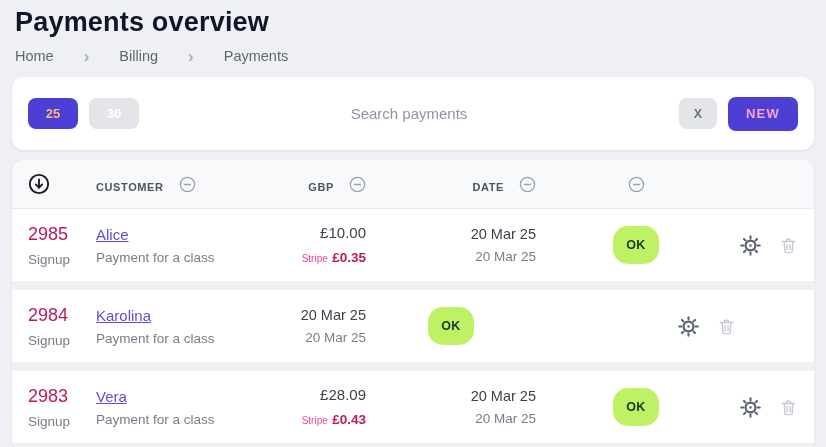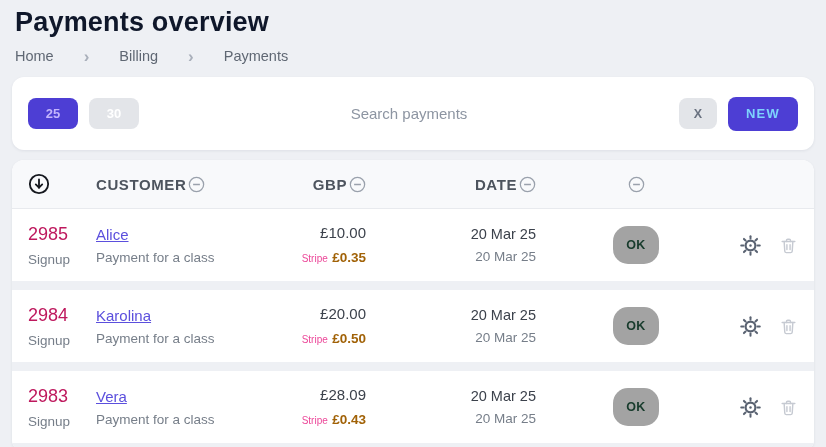--- a/index.html
+++ b/index.html
@@ -32,67 +32,67 @@
     height:73px; display:flex; align-items:center;
     padding:0 16px; gap:11px; margin-bottom:10px;
   }
   .btn {
     border:none; border-radius:8px; cursor:pointer;
     font-family:"Liberation Sans", sans-serif;
     font-weight:700; font-size:13px;
     display:flex; align-items:center; justify-content:center;
   }
   .btn-pagesize { width:50px; height:31px; }
-  .btn-pagesize.active { background:#4d3ed4; color:#c4b5fd; }
+  .btn-pagesize.active { background:#4d3ed4; color:#fdba74; }
   .btn-pagesize.inactive { background:#e3e5e9; color:#fff; }
   .search-input {
     flex:1; border:none; outline:none; background:transparent;
     text-align:center; font-size:15px; color:#1d4ed8;
     font-family:"Liberation Sans", sans-serif;
   }
   .search-input::placeholder { color:#8d95a2; opacity:1; }
   .btn-clear { width:38px; height:31px; background:#e3e5e9; color:#6a7280; font-size:12.5px; font-weight:600; }
-  .btn-new { width:70px; height:34px; background:#4d3ed4; color:#7dd3fc; letter-spacing:1.2px; }
+  .btn-new { width:70px; height:34px; background:#4d3ed4; color:#f9a8d4; letter-spacing:1.2px; }
 
   
   .table-card {
     background:#fff; border-radius:12px;
     box-shadow:0 1px 3px rgba(25,35,65,.08);
     overflow:hidden;
   }
   .grid {
     display:grid;
     grid-template-columns:68px 200px 70px 170px 200px 1fr;
     align-items:center;
     padding:0 16px;
   }
   .thead { height:49px; background:#f8f9fb; border-bottom:1px solid #e8eaee; }
   .th {
-    display:flex; align-items:flex-start; gap:2px;
-    font-size:15px; font-weight:700; letter-spacing:.6px; color:#4d545e;
+    display:flex; align-items:flex-end; gap:15px;
+    font-size:11px; font-weight:700; letter-spacing:.6px; color:#4d545e;
   }
   .th.right { justify-content:flex-end; }
   .th.center { justify-content:center; }
   .icon-btn { display:inline-flex; align-items:center; cursor:pointer; background:none; border:none; padding:0; }
 
   .trow { height:72px; background:#fff; }
   .sep { height:9px; background:#eef0f4; }
   .stack { display:flex; flex-direction:column; gap:7px; }
   .stack.right { align-items:flex-end; text-align:right; }
   .cell-center { display:flex; justify-content:center; }
   .row-id { font-size:18px; font-weight:400; color:#be185d; }
   .row-sub { font-size:13.5px; color:#767e89; }
   .row-link { font-size:15px; color:#5b4fdd; text-decoration:underline; cursor:pointer; }
   .row-amount { font-size:15px; color:#3c424c; }
   .fee-label { font-size:10px; color:#ec4899; }
-  .fee-val { font-size:13.5px; color:#a16207; font-weight:700; }
+  .fee-val { font-size:13.5px; color:#be185d; font-weight:700; }
   .date-1 { font-size:14.5px; color:#3c424c; }
   .date-2 { font-size:13.5px; color:#767e89; }
   .badge-ok {
-    display:inline-block; background:#a3a3a3; color:#173b2c;
+    display:inline-block; background:#bef264; color:#173b2c;
     font-size:12.5px; font-weight:700; letter-spacing:.3px;
     padding:12px 13px; border-radius:15px;
   }
   .actions { display:flex; align-items:center; gap:18px; justify-content:flex-end; }
   svg { display:block; }
 </style>
 </head>
 <body>
 
 <div class="wrap">
@@ -217,24 +217,20 @@
     <div class="grid trow">
       <div class="stack">
         <span class="row-id">2984</span>
         <span class="row-sub">Signup</span>
       </div>
       <div class="stack">
         <span class="row-link">Karolina</span>
         <span class="row-sub">Payment for a class</span>
       </div>
       <div class="stack right">
-        <span class="row-amount">£20.00</span>
-        <span><span class="fee-label">Stripe</span> <span class="fee-val">£0.50</span></span>
-      </div>
-      <div class="stack right">
         <span class="date-1">20 Mar 25</span>
         <span class="date-2">20 Mar 25</span>
       </div>
       <div class="cell-center">
         <span class="badge-ok">OK</span>
       </div>
       <div class="actions">
         <span class="icon-btn">
           <svg width="21" height="21" viewBox="0 0 24 24" fill="none" stroke="#596271" stroke-linecap="round">
             <circle cx="12" cy="12" r="5.6" stroke-width="2.5"></circle>

